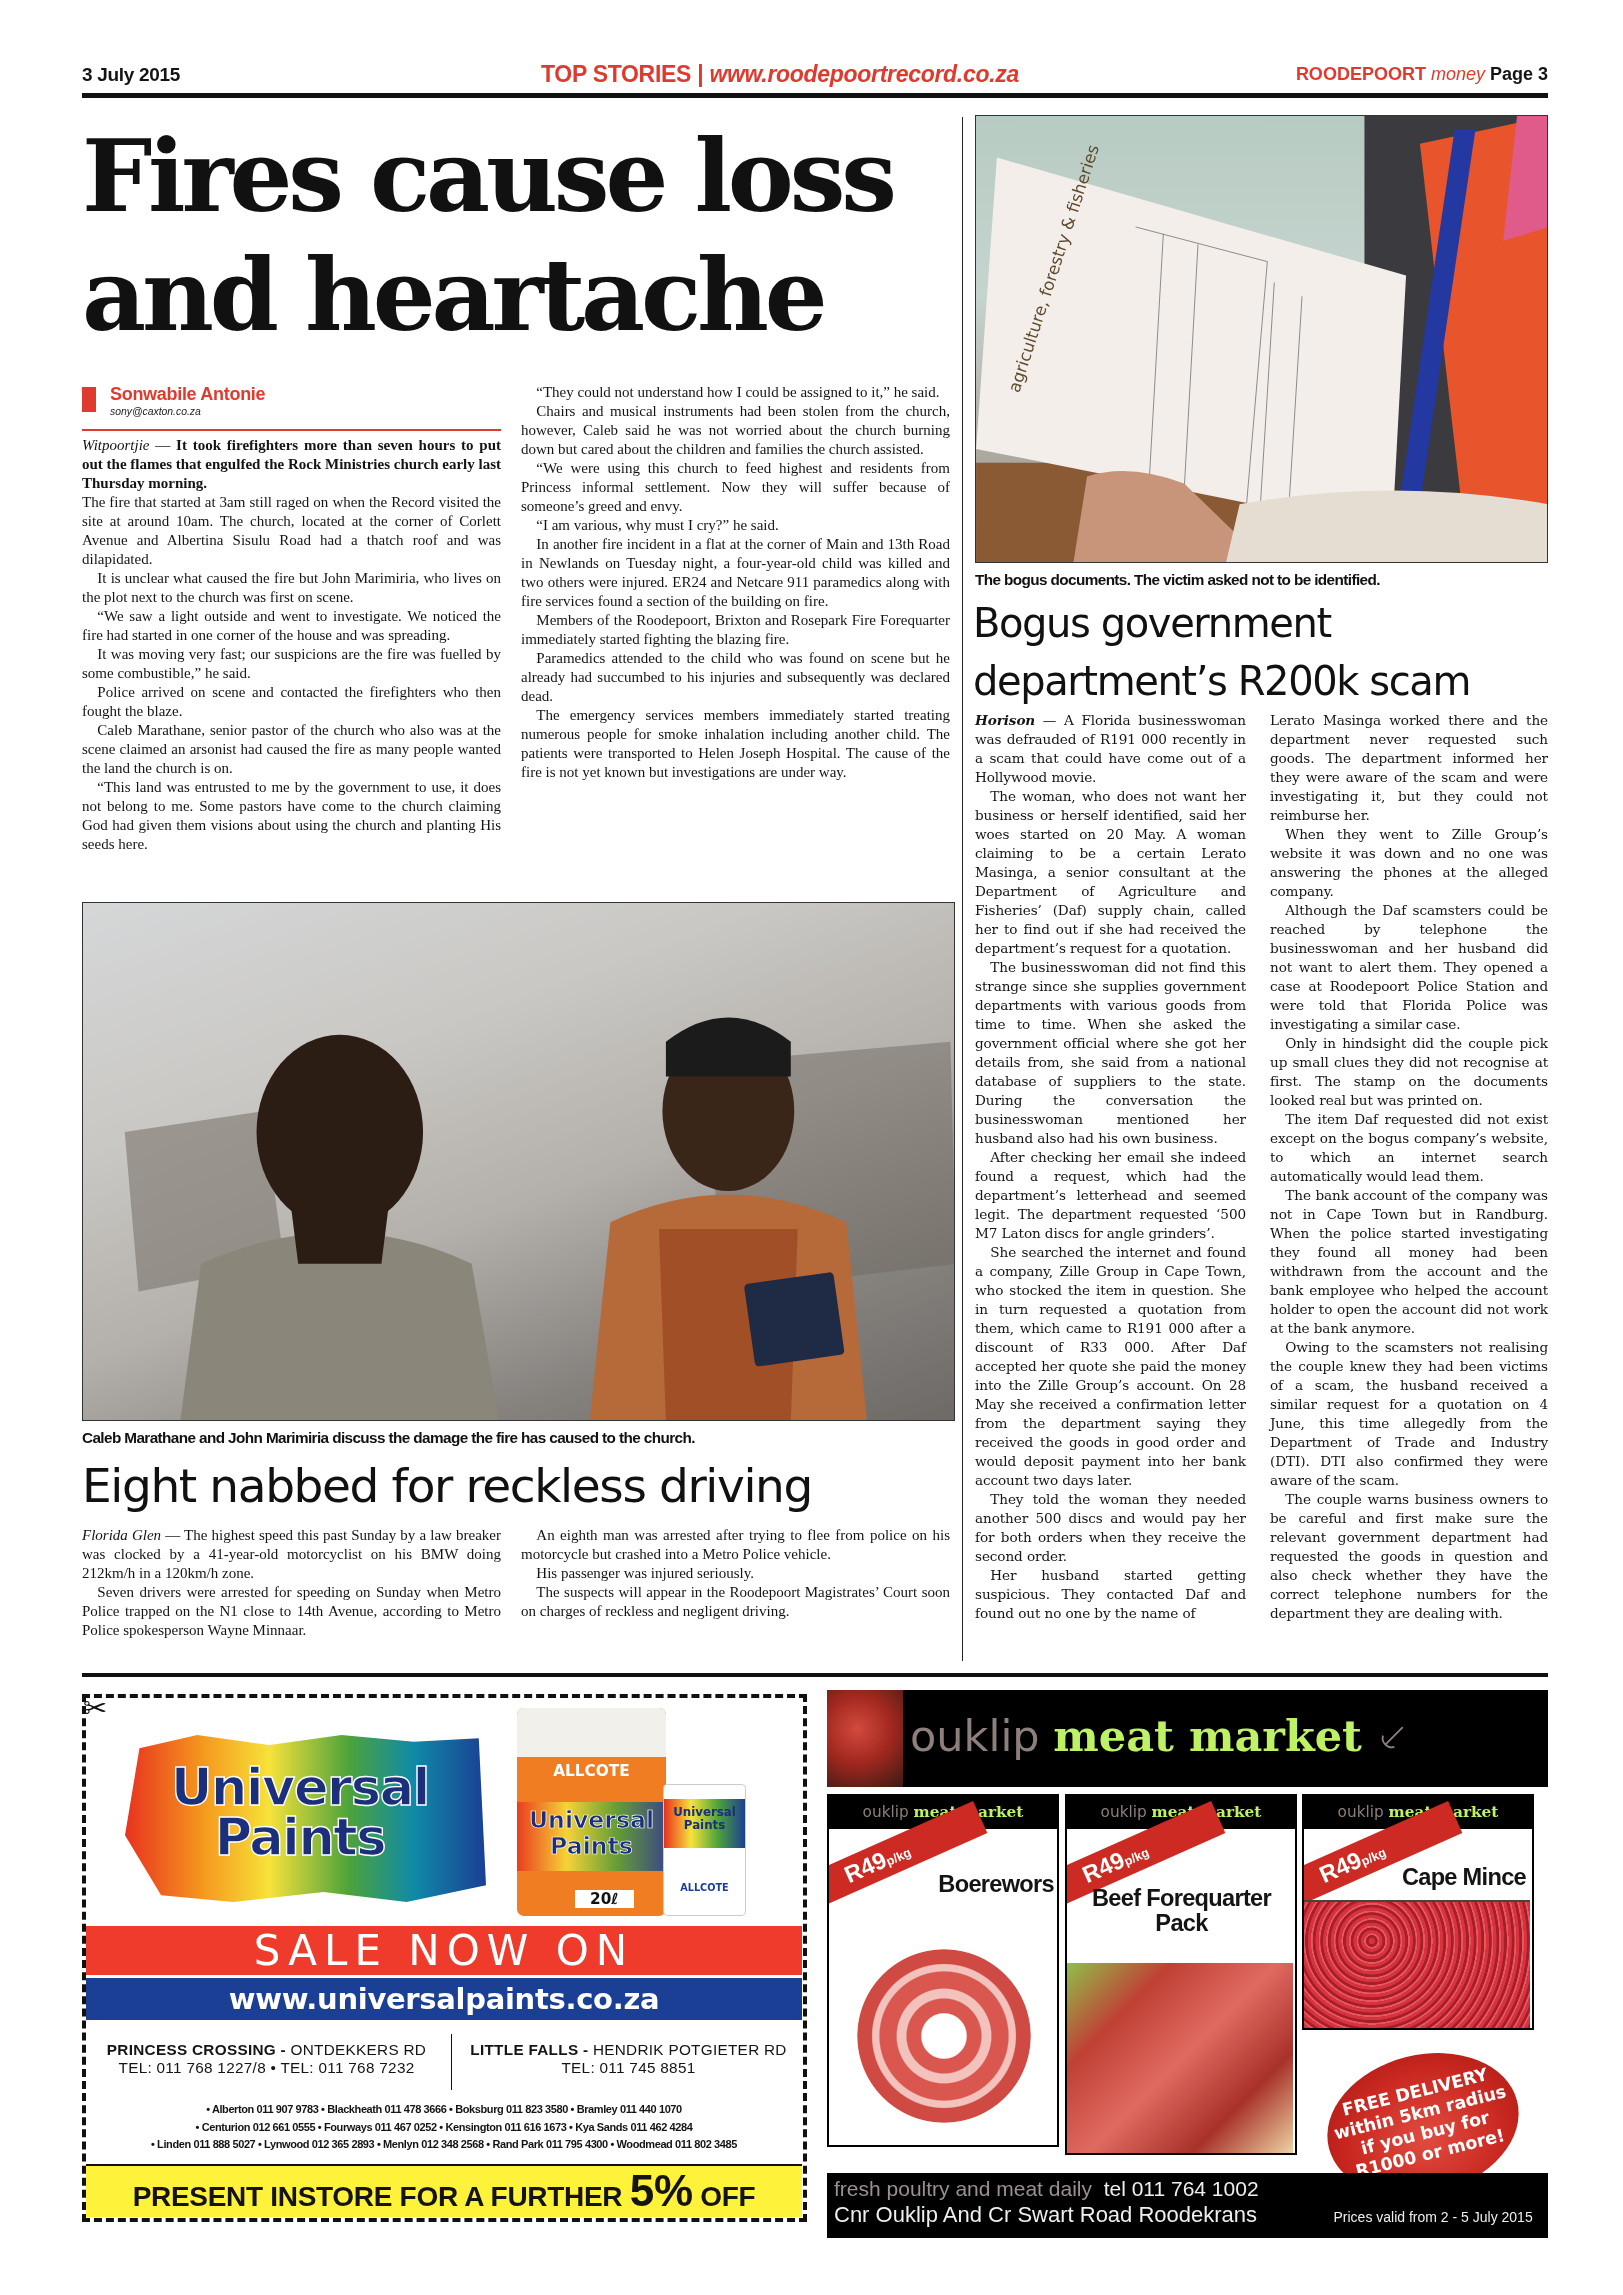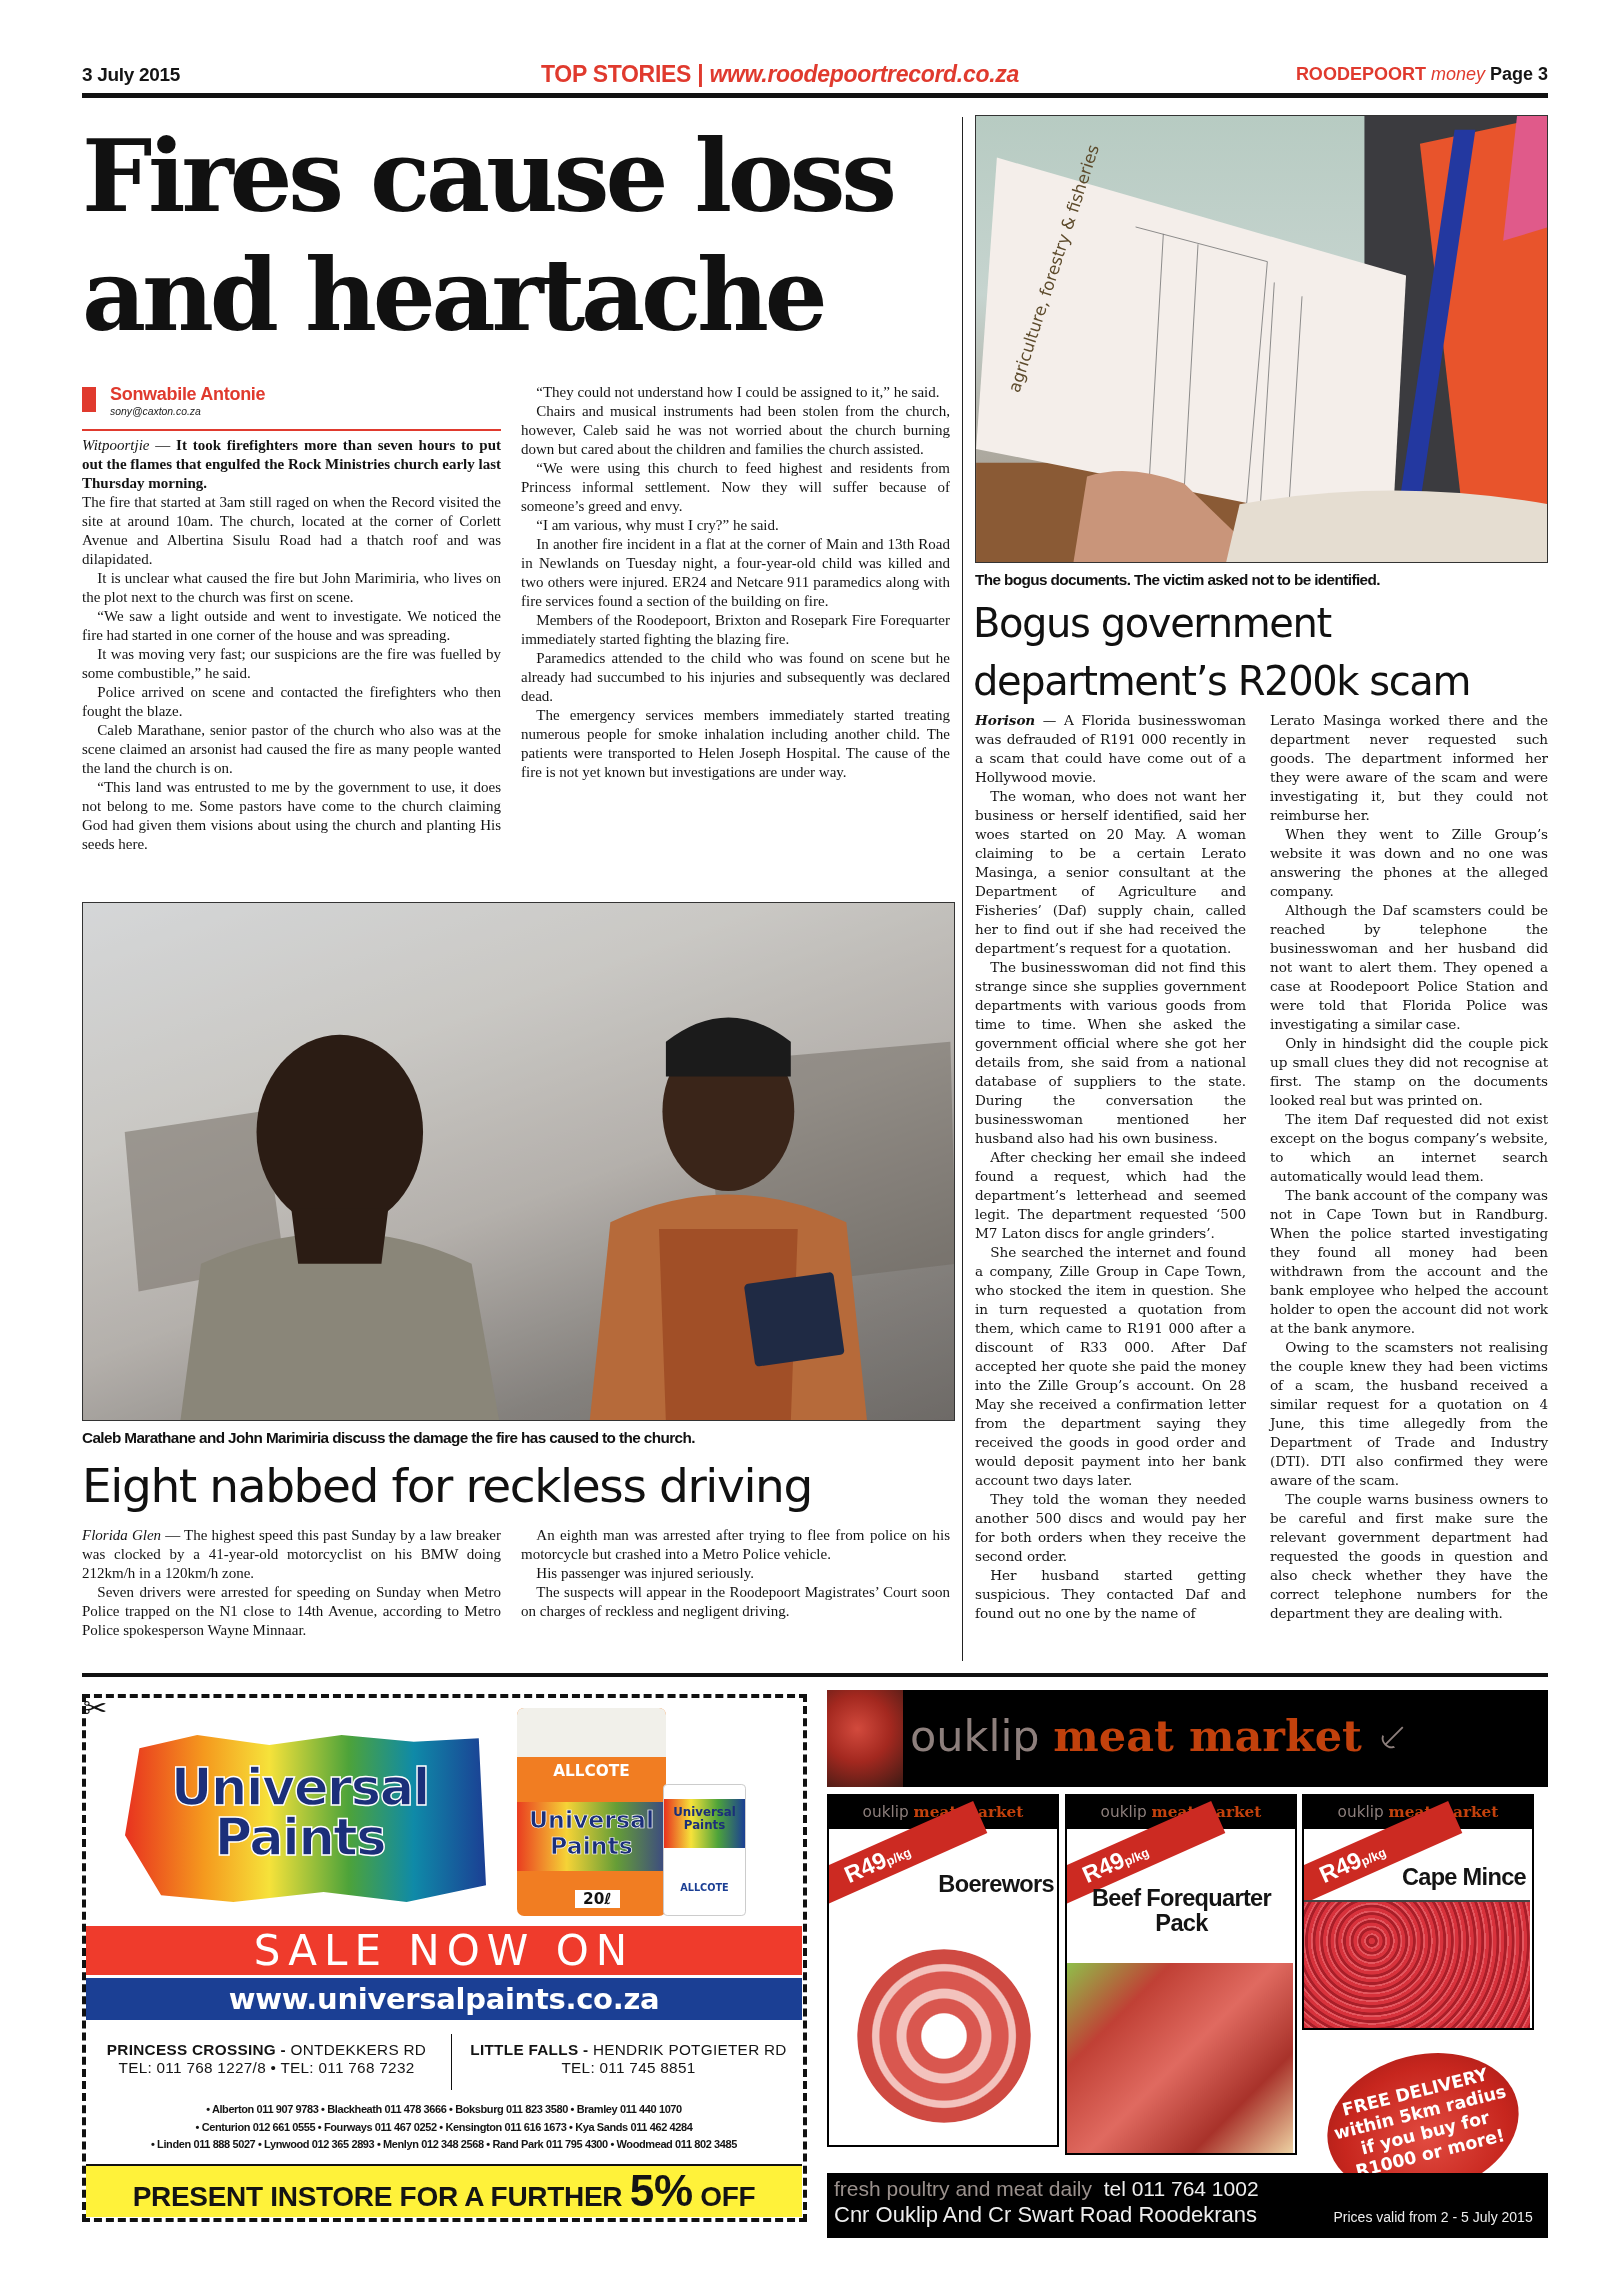--- a/index.html
+++ b/index.html
@@ -50,21 +50,21 @@
   .branch { font-family: "Liberation Sans", sans-serif; font-weight: bold; font-size: 15.3px; text-align: center; line-height: 18px; letter-spacing: 0.3px; }
   .branch .light { font-weight: normal; }
   .stores { left: 86px; width: 716px; font-family: "Liberation Sans", sans-serif; font-weight: bold; font-size: 11px; text-align: center; letter-spacing: -0.4px; }
   .promo-bar { left: 86px; top: 2164px; width: 716px; height: 53px; background: #fff23a; border-top: 2.8px solid #111; font-family: "Liberation Sans", sans-serif; font-weight: bold; font-size: 28px; line-height: 50px; text-align: center; letter-spacing: -0.3px; }
   .promo-bar .pct { font-size: 44px; }
 
   
   .ouk-banner { left: 827px; top: 1690px; width: 721px; height: 97px; background: #000; }
   .ouk-logo { font-family: "DejaVu Sans", sans-serif; white-space: nowrap; }
   .ouk-logo .o { color: #8d7f7c; font-weight: normal; }
-  .ouk-logo .m { color: #c2410c; font-family: "DejaVu Serif", serif; font-weight: bold; }
+  .ouk-logo .m { color: #bef264; font-family: "DejaVu Serif", serif; font-weight: bold; }
   .card { top: 1794px; width: 232px; border: 2.8px solid #000; background: #fff; overflow: hidden; }
   .card-head { height: 33px; background: #000; text-align: center; line-height: 33px; font-size: 15.3px; }
   .price-tag { position: absolute; left: -21px; top: 40px; width: 180px; height: 35px; background: #cc2a22; color: #fff; transform: rotate(-24deg); font-family: "Liberation Sans", sans-serif; font-weight: bold; font-size: 23.6px; line-height: 35px; padding-left: 33px; }
   .price-tag small { font-size: 12.5px; }
   .prod-name { position: absolute; font-family: "Liberation Sans", sans-serif; font-weight: bold; font-size: 23.6px; line-height: 25px; text-align: center; letter-spacing: -0.7px; }
   .ouk-footer { left: 827px; top: 2173px; width: 721px; height: 65px; background: #000; color: #ddd; font-family: "Liberation Sans", sans-serif; }
   .delivery { left: 1326px; top: 2055px; width: 194px; height: 139px; border-radius: 50%; background: radial-gradient(ellipse at 50% 60%, #e14b40 0%, #c7261e 60%, #9e1a15 100%); transform: rotate(-14deg); color: #fff; font-family: "DejaVu Sans", sans-serif; font-weight: bold; text-align: center; font-size: 17.4px; line-height: 21px; padding-top: 26px; }
 </style>
 </head>
 <body>
@@ -204,21 +204,21 @@
 </div>
 
 <div class="abs" style="left:517px; top:1708px; width:149px; height:208px; background:#f17d22; border-radius:7px;">
   <div style="position:absolute; left:0; top:0; width:149px; height:49px; background:#f1f0ea; border-radius:7px 7px 0 0;"></div>
   <div style="position:absolute; left:0; top:54px; width:149px; text-align:center; font-family:'DejaVu Sans',sans-serif; font-weight:bold; color:#fff; font-size:15.3px;">ALLCOTE</div>
   <div style="position:absolute; left:0; top:94px; width:149px; height:69px; background:linear-gradient(90deg,#e8321f,#f6e23a,#4da33a,#1b3f94); opacity:.85;"></div>
   <div style="position:absolute; left:0; top:99px; width:149px; text-align:center; font-family:'DejaVu Sans',sans-serif; font-weight:bold; color:#1b2f7a; -webkit-text-stroke:0.7px #fff; font-size:23.6px; line-height:26px;">
       <div>Universal</div>
       <div>Paints</div>
     </div>
-  <div style="position:absolute; left:58px; top:182px; font-family:'DejaVu Sans',sans-serif; font-weight:bold; font-size:15.3px; color:#111; background:#fff; padding:0 8px;">20ℓ</div>
+  <div style="position:absolute; left:58px; top:182px; font-family:'DejaVu Sans',sans-serif; font-weight:bold; font-size:15.3px; color:#111; background:#fff; padding:0 15px;">20ℓ</div>
 </div>
 <div class="abs" style="left:663px; top:1784px; width:83px; height:132px; background:#fff; border:1.4px solid #ccc; border-radius:4.2px;">
   <div style="position:absolute; left:0; top:14px; width:81px; height:49px; background:linear-gradient(90deg,#e8321f,#f6e23a,#4da33a,#1b3f94);"></div>
   <div style="position:absolute; left:0; top:21px; width:81px; text-align:center; font-family:'DejaVu Sans',sans-serif; font-weight:bold; color:#1b2f7a; font-size:11.8px; line-height:13px;">
       <div>Universal</div>
       <div>Paints</div>
     </div>
   <div style="position:absolute; left:0; top:97px; width:81px; text-align:center; font-family:'DejaVu Sans',sans-serif; font-weight:bold; font-size:9.7px; color:#1b3f94;">ALLCOTE</div>
 </div>
 

